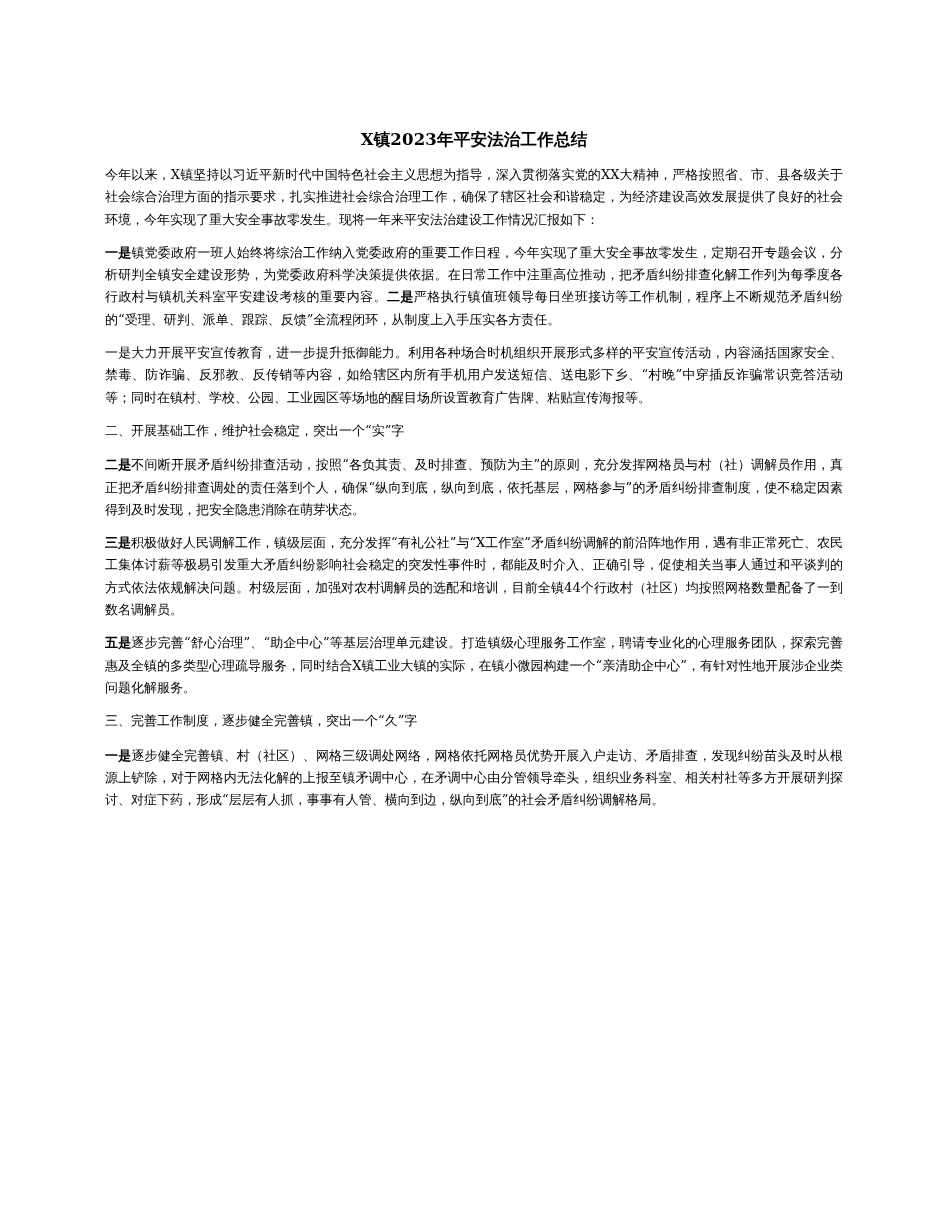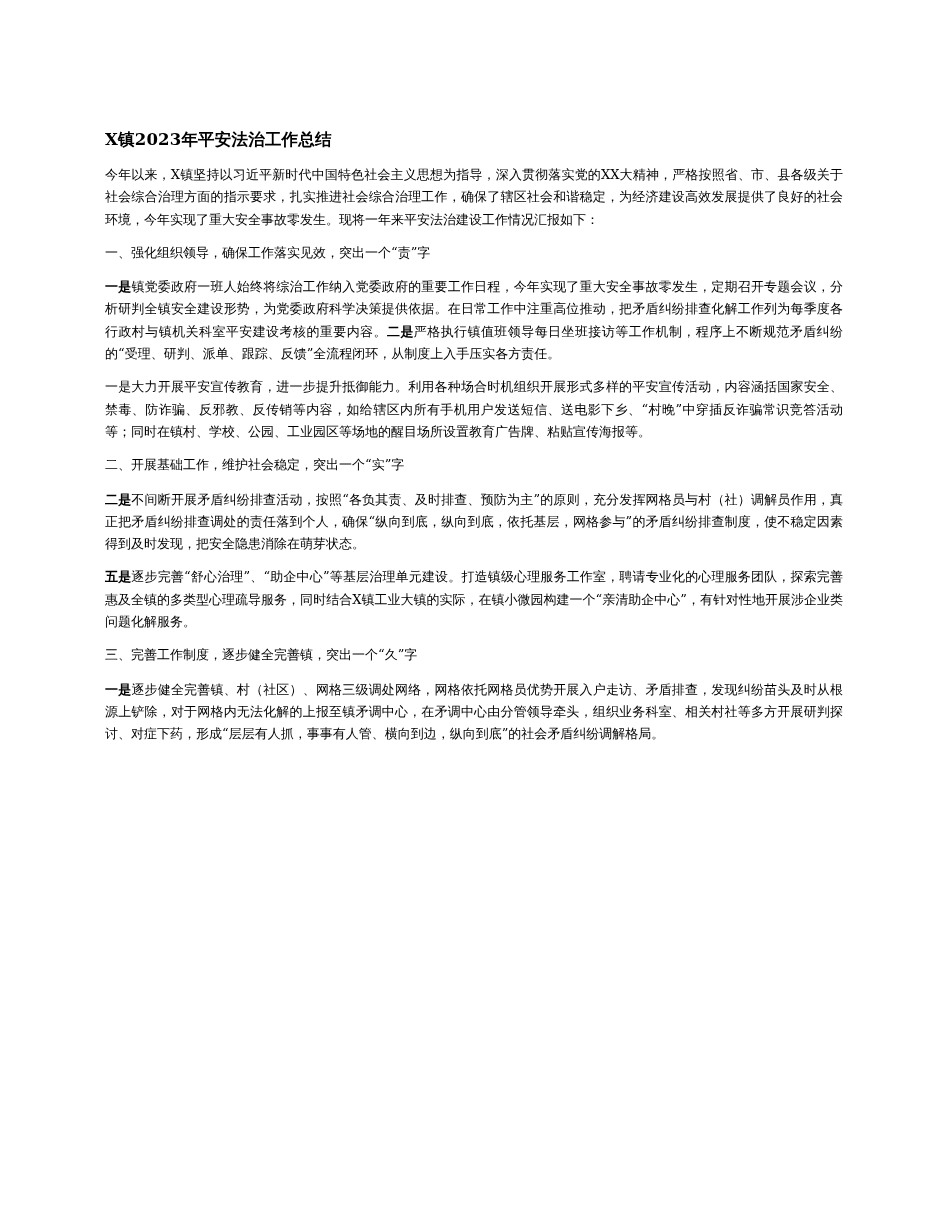--- a/index.html
+++ b/index.html
@@ -22,20 +22,21 @@
     padding: 128px 107px 0 105px;
     background: #ffffff;
   }
   .doc-title {
     font-family: "DejaVu Serif", "Liberation Serif", serif;
     font-weight: bold;
     font-size: 16.5px;
     line-height: 24px;
     margin: 0 0 12px 0;
     letter-spacing: 0.2px;
+    text-align: center;
   }
   p.para {
     margin: 0 0 11px 0;
     font-size: 13px;
     line-height: 22.3px;
     text-align: justify;
     text-justify: inter-ideograph;
     letter-spacing: 0px;
     word-break: break-all;
   }
@@ -50,40 +51,40 @@
 <body>
 
 <div class="page">
 
   <h1 class="doc-title">X镇2023年平安法治工作总结</h1>
 
   <p class="para">
     <span>今年以来，X镇坚持以习近平新时代中国特色社会主义思想为指导，深入贯彻落实党的XX大精神，严格按照省、市、县各级关于社会综合治理方面的指示要求，扎实推进社会综合治理工作，确保了辖区社会和谐稳定，为经济建设高效发展提供了良好的社会环境，今年实现了重大安全事故零发生。现将一年来平安法治建设工作情况汇报如下：</span>
   </p>
 
-  <p class="para heading">
-    <span>一、强化组织领导，确保工作落实见效，突出一个“责”字</span>
-  </p>
 
   <p class="para">
     <b class="lead">一是</b><span>镇党委政府一班人始终将综治工作纳入党委政府的重要工作日程，今年实现了重大安全事故零发生，定期召开专题会议，分析研判全镇安全建设形势，为党委政府科学决策提供依据。在日常工作中注重高位推动，把矛盾纠纷排查化解工作列为每季度各行政村与镇机关科室平安建设考核的重要内容。</span><b class="lead">二是</b><span>严格执行镇值班领导每日坐班接访等工作机制，程序上不断规范矛盾纠纷的“受理、研判、派单、跟踪、反馈”全流程闭环，从制度上入手压实各方责任。</span>
   </p>
 
   <p class="para">
     <span>一是大力开展平安宣传教育，进一步提升抵御能力。利用各种场合时机组织开展形式多样的平安宣传活动，内容涵括国家安全、禁毒、防诈骗、反邪教、反传销等内容，如给辖区内所有手机用户发送短信、送电影下乡、“村晚”中穿插反诈骗常识竞答活动等；同时在镇村、学校、公园、工业园区等场地的醒目场所设置教育广告牌、粘贴宣传海报等。</span>
   </p>
 
   <p class="para heading">
     <span>二、开展基础工作，维护社会稳定，突出一个“实”字</span>
   </p>
 
   <p class="para">
     <b class="lead">二是</b><span>不间断开展矛盾纠纷排查活动，按照“各负其责、及时排查、预防为主”的原则，充分发挥网格员与村（社）调解员作用，真正把矛盾纠纷排查调处的责任落到个人，确保“纵向到底，纵向到底，依托基层，网格参与”的矛盾纠纷排查制度，使不稳定因素得到及时发现，把安全隐患消除在萌芽状态。</span>
   </p>
 
+  <p class="para">
+    <b class="lead">三是</b><span>积极做好人民调解工作，镇级层面，充分发挥“有礼公社”与“X工作室”矛盾纠纷调解的前沿阵地作用，遇有非正常死亡、农民工集体讨薪等极易引发重大矛盾纠纷影响社会稳定的突发性事件时，都能及时介入、正确引导，促使相关当事人通过和平谈判的方式依法依规解决问题。村级层面，加强对农村调解员的选配和培训，目前全镇44个行政村（社区）均按照网格数量配备了一到数名调解员。</span>
+  </p>
 
 
   <p class="para">
     <b class="lead">五是</b><span>逐步完善“舒心治理”、“助企中心”等基层治理单元建设。打造镇级心理服务工作室，聘请专业化的心理服务团队，探索完善惠及全镇的多类型心理疏导服务，同时结合X镇工业大镇的实际，在镇小微园构建一个“亲清助企中心”，有针对性地开展涉企业类问题化解服务。</span>
   </p>
 
   <p class="para heading">
     <span>三、完善工作制度，逐步健全完善镇，突出一个“久”字</span>
   </p>
 

